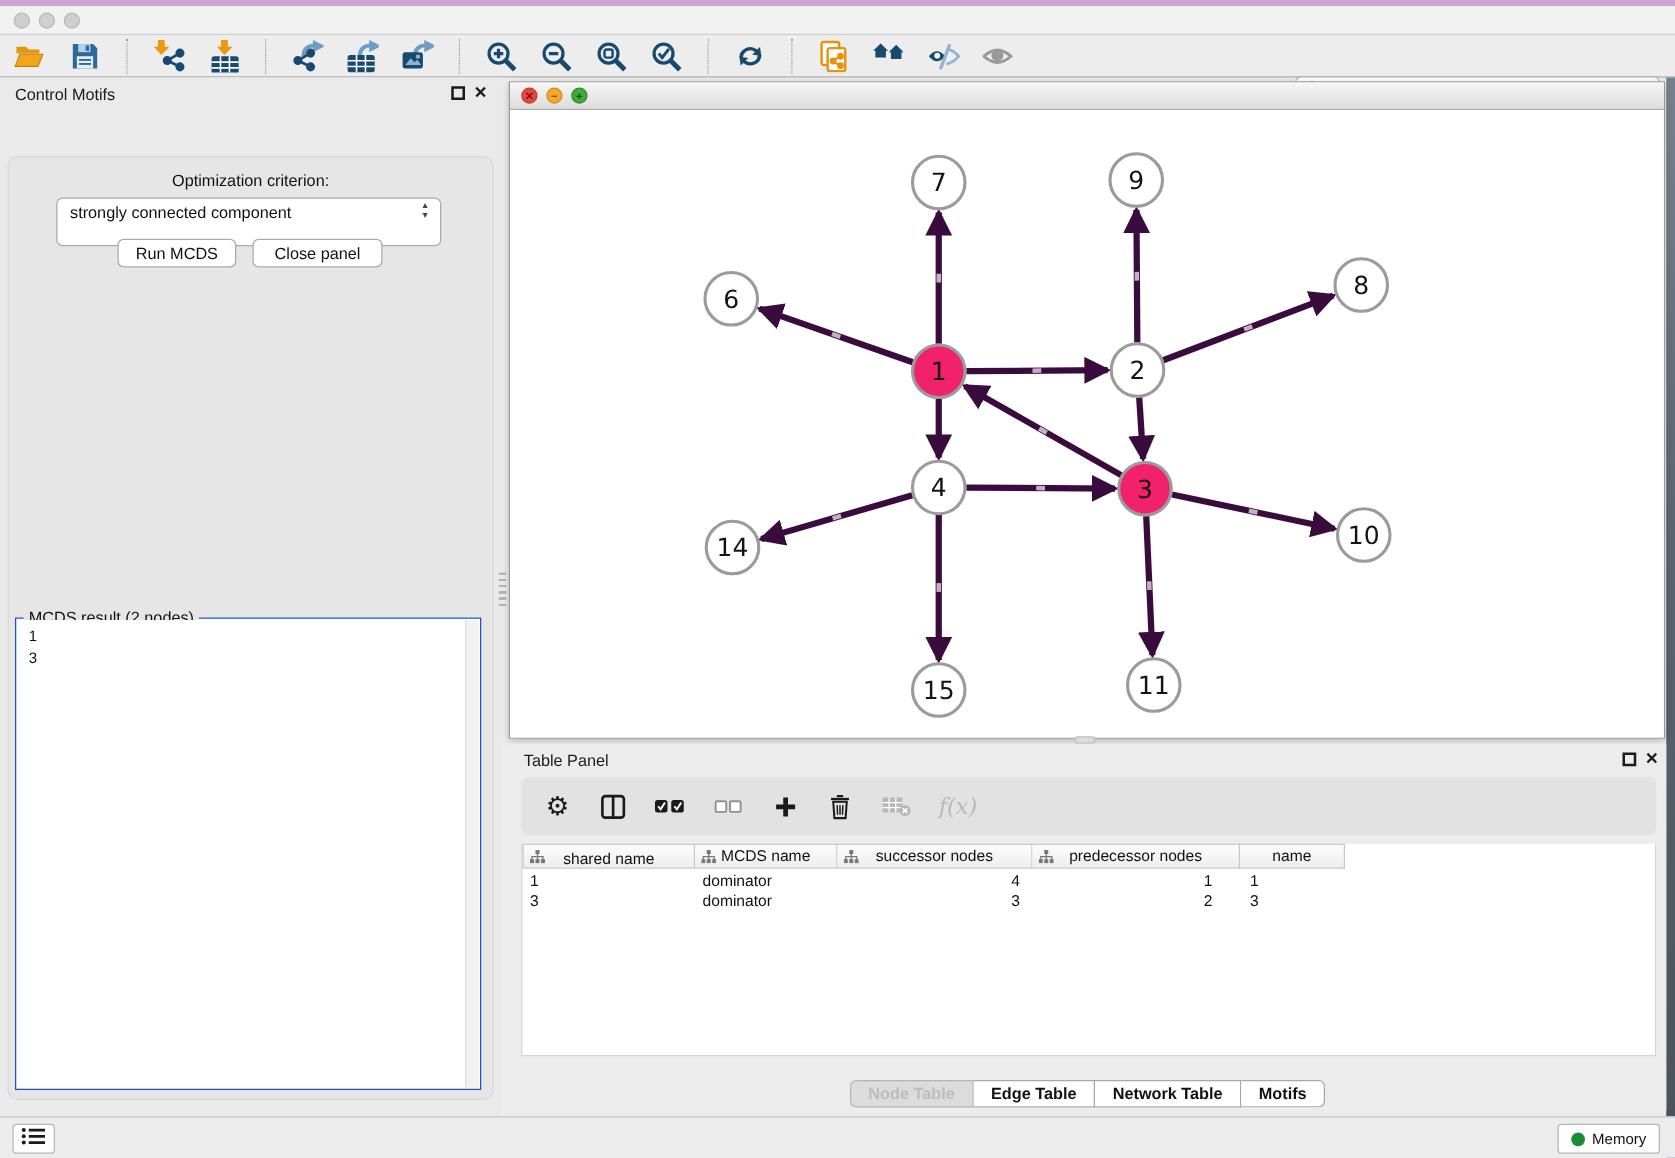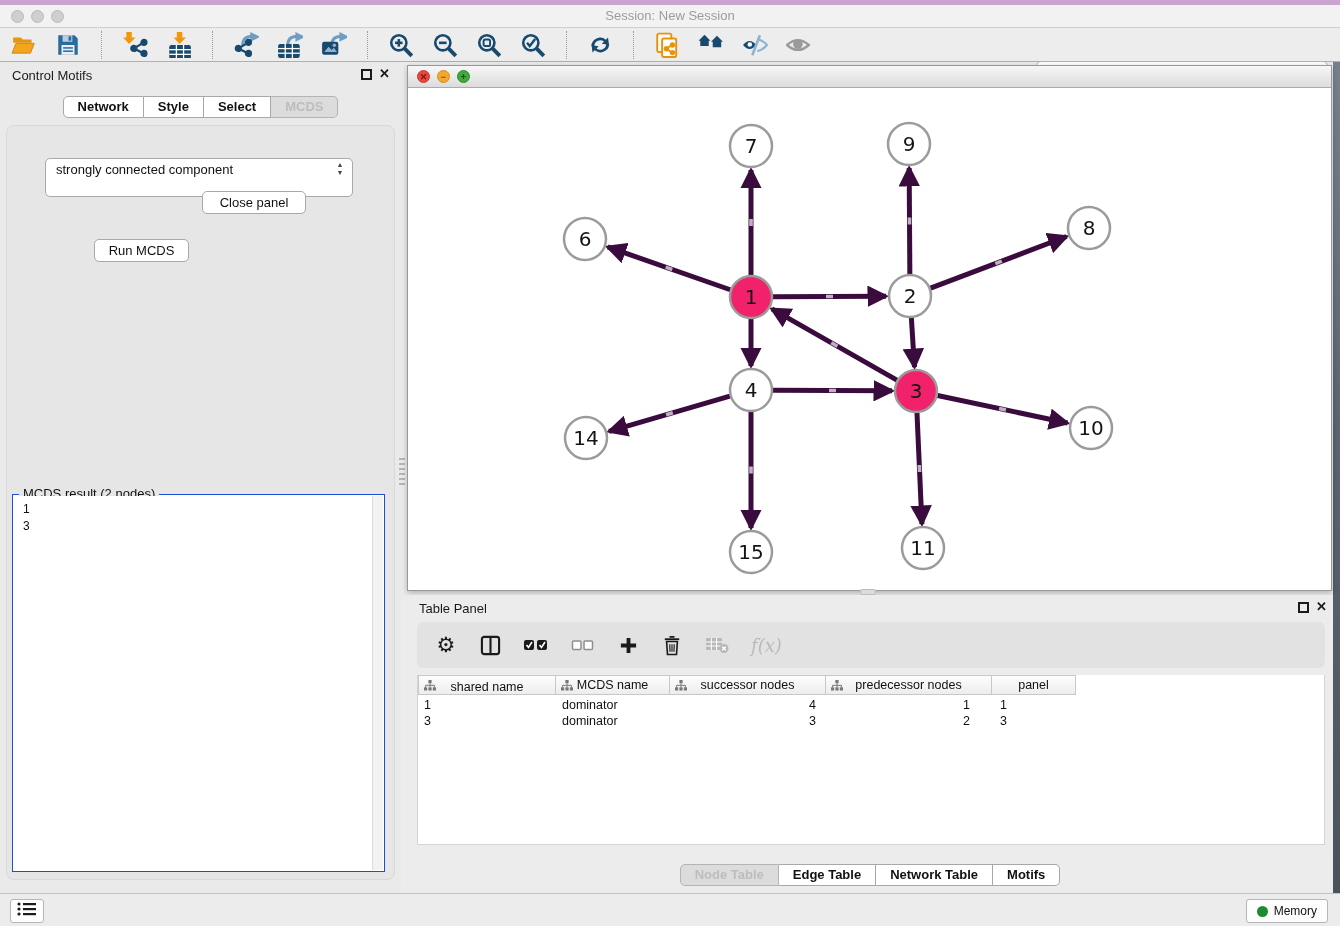--- a/index.html
+++ b/index.html
@@ -47,21 +47,21 @@
   .cp-card { position:absolute; left:6px; top:63px; width:389px; height:755px;
     background:#e6e6e6; border:1px solid #d8d8d8; border-radius:8px; }
   .opt-label { position:absolute; left:0; right:0; top:75px; text-align:center; font-size:13px; }
   .criterion-select { position:absolute; left:45px; top:96px; width:308px; height:39px;
     background:#fff; border:1px solid #a9a9a9; border-radius:5px;
     font-size:13px; line-height:21px; padding-left:10px; }
   .stepper { position:absolute; right:6px; top:2px; width:12px; font-size:7px; line-height:8px;
     color:#444; text-align:center; }
   .cp-btn { position:absolute; top:129px; height:23px; background:#fff; border:1px solid #a9a9a9;
     border-radius:5px; font-size:13px; line-height:21px; text-align:center; }
-  .run-btn { left:94px; width:95px;margin-top:48px; }
+  .run-btn { left:94px; width:95px; }
   .closepanel-btn { left:202px; width:104px; }
   .result-group { position:absolute; left:12px; top:432px; width:373px; height:378px;
     border:1px solid #1d4ed8; background:#fff; }
   .result-group-title { position:absolute; left:6px; top:-9px; background:#e6e6e6;
     padding:0 4px; font-size:13px; color:#111; }
   .result-text { position:absolute; left:1px; top:1px; right:12px; bottom:1px; background:#fff;
     font-size:12px; line-height:17px; padding:5px 0 0 9px; overflow:hidden; }
   .result-scroll { position:absolute; top:1px; right:1px; width:11px; bottom:1px;
     background:#f2f2f2; border-left:1px solid #ddd; }
   
@@ -112,21 +112,20 @@
   .graph-label { font-family:"DejaVu Sans", sans-serif; }
 </style>
 </head>
 <body>
 
 <div class="accent-strip"></div>
 <div class="app-titlebar">
   <span class="traffic" style="left:11px"></span>
   <span class="traffic" style="left:31px"></span>
   <span class="traffic" style="left:51px"></span>
-  <div class="app-title">Session: New Session</div>
 </div>
 
 <div class="main-toolbar">
   <span id="toolbar-icons" style="display:flex;align-items:center;gap:16px;">
       <span class="tb-btn">
         <svg viewBox="0 0 24 24">
           <path fill="#e6950f" d="M2 5h7l2 2h8v3H2z"></path>
           <path fill="#f2a51d" stroke="#c77f07" stroke-width="0.8" d="M4.5 10.5h17L18 19.5H1z"></path>
         </svg>
       </span>
@@ -309,27 +308,22 @@
 </div>
 
 <div class="desktop-sliver"></div>
 
 <div class="control-panel">
   <div class="panel-head">
     <span class="panel-title">Control Motifs</span>
     <span class="float-btn cp-float"></span>
     <span class="close-btn cp-close">✕</span>
   </div>
-  <div class="tab-row" id="cp-tabs">
-      <span class="tab">Network</span>
-      <span class="tab">Style</span>
-      <span class="tab">Select</span>
-      <span class="tab selected">MCDS</span>
-    </div>
   <div class="cp-card"></div>
+  <div class="opt-label">Optimization criterion:</div>
   <div class="criterion-select">
     <span>strongly connected component</span>
     <span class="stepper">▲<br>▼</span>
   </div>
   <div class="cp-btn run-btn">Run MCDS</div>
   <div class="cp-btn closepanel-btn">Close panel</div>
   <div class="result-group">
     <span class="result-group-title">MCDS result (2 nodes)</span>
     <div class="result-text" id="mcds-result-text">
         <div>1</div>
@@ -514,21 +508,21 @@
               <rect x="4.4" y="0" width="3.2" height="3.2"></rect>
               <rect x="0" y="7.3" width="3.2" height="3.2"></rect>
               <rect x="4.4" y="7.3" width="3.2" height="3.2"></rect>
               <rect x="8.8" y="7.3" width="3.2" height="3.2"></rect>
             </g>
             <path d="M6 3.2v2M1.6 7.3v-2h8.8v2M6 5.2v2.1" stroke="#777" stroke-width="1" fill="none"></path>
           </svg>
           <span>predecessor nodes</span>
         </div>
         <div class="th-cell" style="width: 84px;">
-          <span>panel</span>
+          <span>name</span>
         </div>
       </div>
       <div class="tp-row" style="top: 22px;">
         <div class="td-cell" style="width: 138px; text-align: left; padding-left: 6px;">1</div>
         <div class="td-cell" style="width: 114px; text-align: left; padding-left: 6px;">dominator</div>
         <div class="td-cell" style="width: 156px; text-align: right; padding-right: 10px;">4</div>
         <div class="td-cell" style="width: 166px; text-align: right; padding-right: 22px;">1</div>
         <div class="td-cell" style="width: 84px; text-align: left; padding-left: 8px;">1</div>
       </div>
       <div class="tp-row" style="top: 38px;">

